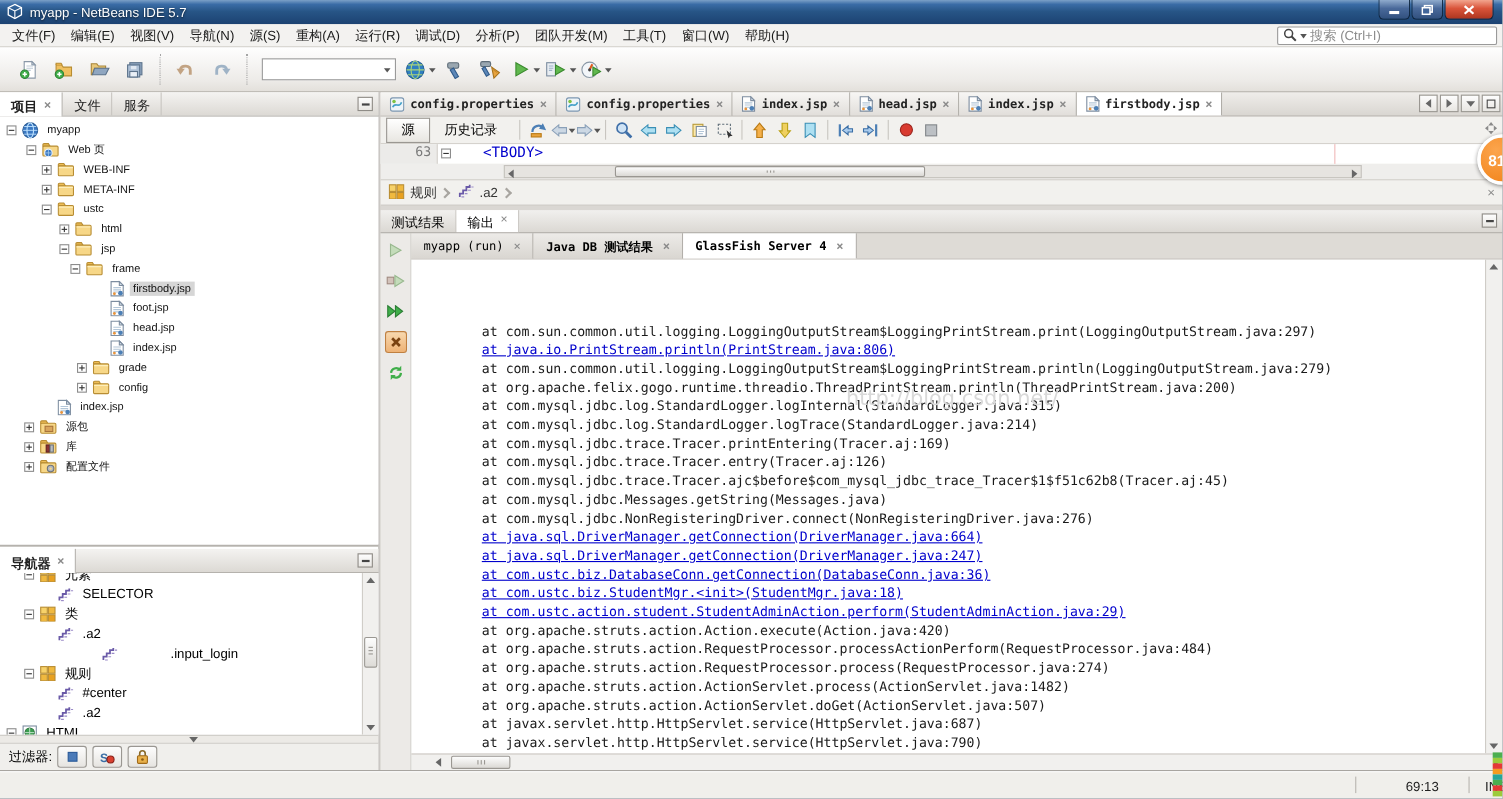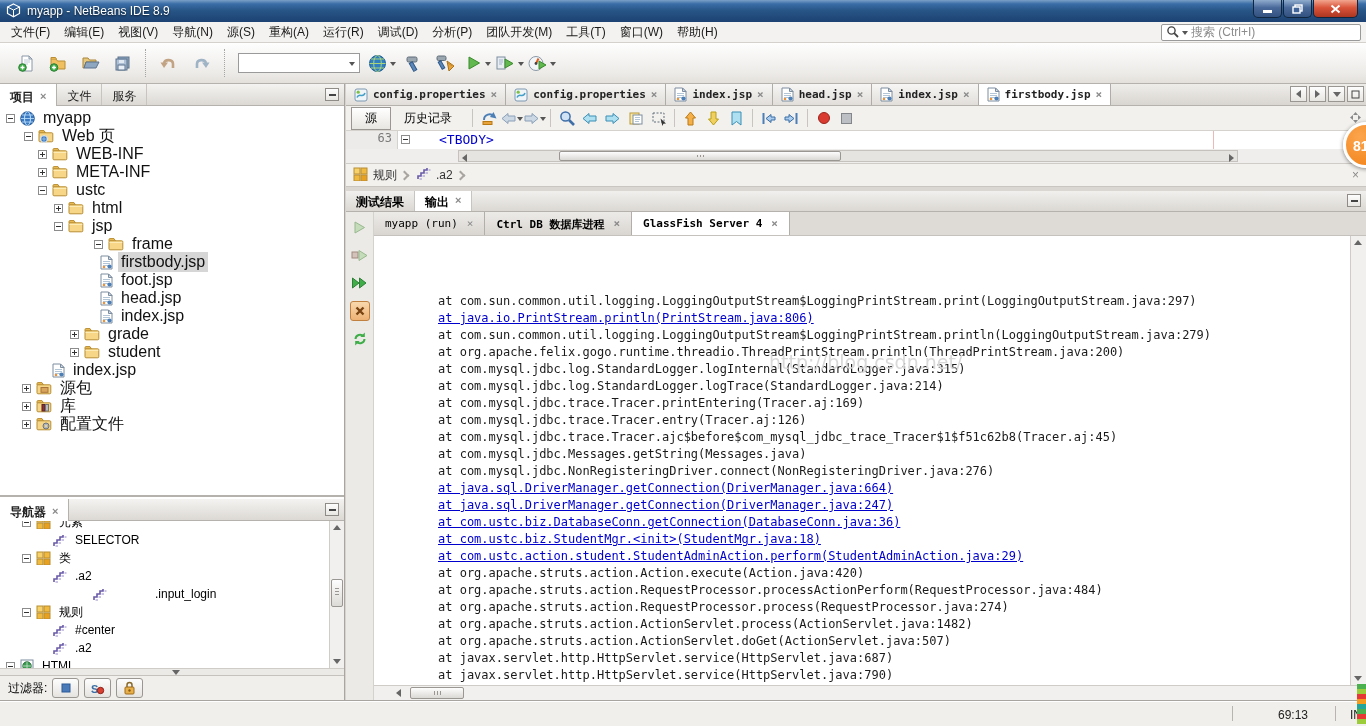--- a/index.html
+++ b/index.html
@@ -43,21 +43,21 @@
   display:flex; font-size:12px; position:relative; }
 .panel-tab { padding:4px 10px 0; border-right:1px solid #c8c5c0; color:#222; display:flex; gap:6px; font-weight:bold; }
 .panel-tab.plain { font-weight:normal; }
 .panel-tab.active { background:#fff; margin-bottom:-1px; border-right:1px solid #b5b2ad;align-items:center; }
 .tab-close { color:#8a8a8a; font-size:11px; line-height:1.2; }
 .panel-min { position:absolute; right:5px; top:4px; width:14px; height:13px; border:1px solid #8f8c87;
   background:linear-gradient(#fdfdfd,#e9e7e3); display:flex; align-items:center; justify-content:center; }
 .panel-min i { display:block; width:7px; height:2px; background:#444; }
 
 .projects-panel { position:absolute; top:0; left:0; right:0; height:413px; border-bottom:2px solid #b5b2ad; display:flex; flex-direction:column; }
-.tree { flex:1; overflow:hidden; background:#fff; font-size:16px; padding-top:3px; color:#111; }
+.tree { flex:1; overflow:hidden; background:#fff; font-size:10px; padding-top:3px; color:#111; }
 .tree-row { height:18px; display:flex; align-items:center; white-space:nowrap; }
 .tr-toggle { width:9px; height:9px; border:1px solid #8c8c8c; background:#fff; position:relative; margin-right:5px; flex:none; }
 .tr-toggle::before { content:""; position:absolute; left:1px; right:1px; top:3px; height:1px; background:#333; }
 .tr-toggle.plus::after { content:""; position:absolute; top:1px; bottom:1px; left:3px; width:1px; background:#333; }
 .tr-spacer { flex:none; display:inline-block; width:14px; }
 .tr-icon { margin-right:5px; flex:none; display:flex; }
 .tr-label { padding:1px 3px; }
 .tree-row.selected .tr-label { background:#d6d6d6; }
 
 .navigator-panel { position:absolute; top:415px; left:0; right:0; bottom:0; display:flex; flex-direction:column; }
@@ -119,21 +119,21 @@
 .chev { width:7px; height:7px; border-right:2px solid #a8a5a0; border-top:2px solid #a8a5a0;
   transform:rotate(45deg); margin:0 8px 0 4px; }
 .bc-close { position:absolute; right:7px; top:4px; color:#8a8a8a; font-size:12px; }
 
 .splitter-h { height:4px; background:#dad7d3; flex:none; }
 
 
 .output { flex:1; display:flex; flex-direction:column; min-height:0; }
 .out-tabs { height:21px; background:linear-gradient(#f1f0ee,#dbd8d3); border-bottom:1px solid #b5b2ad;
   display:flex; font-size:12px; position:relative; flex:none; }
-.out-tab { padding:3px 10px 0; border-right:1px solid #c8c5c0; font-weight:bold; display:flex; gap:6px; }
+.out-tab { padding:3px 10px 0; border-right:1px solid #c8c5c0; font-weight:normal; display:flex; gap:6px; }
 .out-tab.active { background:#fff; }
 .out-body { flex:1; display:flex; min-height:0; }
 .out-strip { width:28px; background:#eceae7; border-right:1px solid #d5d2cd; display:flex; flex-direction:column;
   align-items:center; padding-top:5px; gap:8px; flex:none; }
 .strip-btn { width:20px; height:20px; display:flex; align-items:center; justify-content:center; }
 .strip-btn.bordered { background:linear-gradient(#f8d8ae,#eeb275); border:1px solid #c08040; border-radius:3px; }
 .out-main { flex:1; display:flex; flex-direction:column; min-width:0; }
 .inner-tabs { height:24px; background:#dedbd6; border-bottom:1px solid #c5c2bd; display:flex; font-size:12px; flex:none; }
 .in-tab { padding:5px 11px 0; border-right:1px solid #b2afaa; display:flex; gap:9px;
   background:linear-gradient(#edebe8,#d9d6d1); font-family:"DejaVu Sans Mono",monospace; font-size:11px; }
@@ -177,21 +177,21 @@
 
 <div id="app">
 
   <div class="titlebar">
     <span class="tb-appicon">
       <svg width="15" height="15">
           <path d="M7.5 1 L13.5 4 V10.5 L7.5 13.8 L1.5 10.5 V4 Z" fill="none" stroke="#fff" stroke-width="1.2"></path>
           <path d="M1.5 4 L7.5 7 L13.5 4 M7.5 7 V13.8" stroke="#fff" fill="none"></path>
         </svg>
     </span>
-    <span class="tb-title">myapp - NetBeans IDE 8.9</span>
+    <span class="tb-title">myapp - NetBeans IDE 5.7</span>
     <div class="win-btns">
       <div class="win-btn">
           <svg width="11" height="9">
             <rect x="1" y="6" width="9" height="3" fill="#fff"></rect>
           </svg>
         </div>
       <div class="win-btn">
           <svg width="11" height="10">
             <rect x="3" y="1" width="7" height="6" fill="none" stroke="#fff" stroke-width="1.4"></rect>
             <rect x="1" y="3" width="7" height="6" fill="#41659a" stroke="#fff" stroke-width="1.4"></rect>
@@ -441,21 +441,21 @@
               <span class="tr-toggle"></span>
               <span class="tr-icon">
                 <svg width="16" height="14">
                   <path d="M1 4 L1 2.6 a1 1 0 0 1 1-1 h4 l1.5 2.4 Z" fill="#eebd55" stroke="#b88d33"></path>
                   <rect x="1" y="3.8" width="13.8" height="9" rx="1" fill="#f7d787" stroke="#b88d33"></rect>
                   <path d="M1.5 5.4 h12.8" stroke="#fdeebb"></path>
                 </svg>
               </span>
               <span class="tr-label">jsp</span>
             </div>
-            <div class="tree-row" style="padding-left: 94px;">
+            <div class="tree-row" style="padding-left: 64px;">
               <span class="tr-toggle"></span>
               <span class="tr-icon">
                 <svg width="16" height="14">
                   <path d="M1 4 L1 2.6 a1 1 0 0 1 1-1 h4 l1.5 2.4 Z" fill="#eebd55" stroke="#b88d33"></path>
                   <rect x="1" y="3.8" width="13.8" height="9" rx="1" fill="#f7d787" stroke="#b88d33"></rect>
                   <path d="M1.5 5.4 h12.8" stroke="#fdeebb"></path>
                 </svg>
               </span>
               <span class="tr-label">frame</span>
             </div>
@@ -524,21 +524,21 @@
             </div>
             <div class="tree-row" style="padding-left: 70px;">
               <span class="tr-toggle plus"></span>
               <span class="tr-icon">
                 <svg width="16" height="14">
                   <path d="M1 4 L1 2.6 a1 1 0 0 1 1-1 h4 l1.5 2.4 Z" fill="#eebd55" stroke="#b88d33"></path>
                   <rect x="1" y="3.8" width="13.8" height="9" rx="1" fill="#f7d787" stroke="#b88d33"></rect>
                   <path d="M1.5 5.4 h12.8" stroke="#fdeebb"></path>
                 </svg>
               </span>
-              <span class="tr-label">student</span>
+              <span class="tr-label">config</span>
             </div>
             <div class="tree-row" style="padding-left: 38px;">
               <span class="tr-spacer"></span>
               <span class="tr-icon">
                 <svg width="13" height="15">
                   <path d="M1 1 h7.5 l3.5 3.5 V14 H1 Z" fill="#fff" stroke="#7d8da0"></path>
                   <path d="M8.5 1 l3.5 3.5 h-3.5 Z" fill="#d7e2ec" stroke="#7d8da0"></path>
                   <path d="M3 6.5 h7 M3 8.5 h7 M3 10.5 h5" stroke="#b3c6d8"></path>
                   <circle cx="9.5" cy="11.5" r="2.1" fill="#4c7fb5"></circle>
                   <circle cx="4" cy="12" r="1.3" fill="#e8943d"></circle>
@@ -1061,21 +1061,21 @@
                 </span>
               </div>
             </div>
           <div class="out-main">
             <div class="inner-tabs" id="in-tabs">
                 <div class="in-tab">
                   <span>myapp (run)</span>
                   <span class="tab-close">×</span>
                 </div>
                 <div class="in-tab bold">
-                  <span>Ctrl DB 数据库进程</span>
+                  <span>Java DB 测试结果</span>
                   <span class="tab-close">×</span>
                 </div>
                 <div class="in-tab bold active">
                   <span>GlassFish Server 4</span>
                   <span class="tab-close">×</span>
                 </div>
               </div>
             <div class="out-text-row">
               <div class="out-text" id="out-text">
                 <span class="watermark">http://blog.csdn.net/</span>

